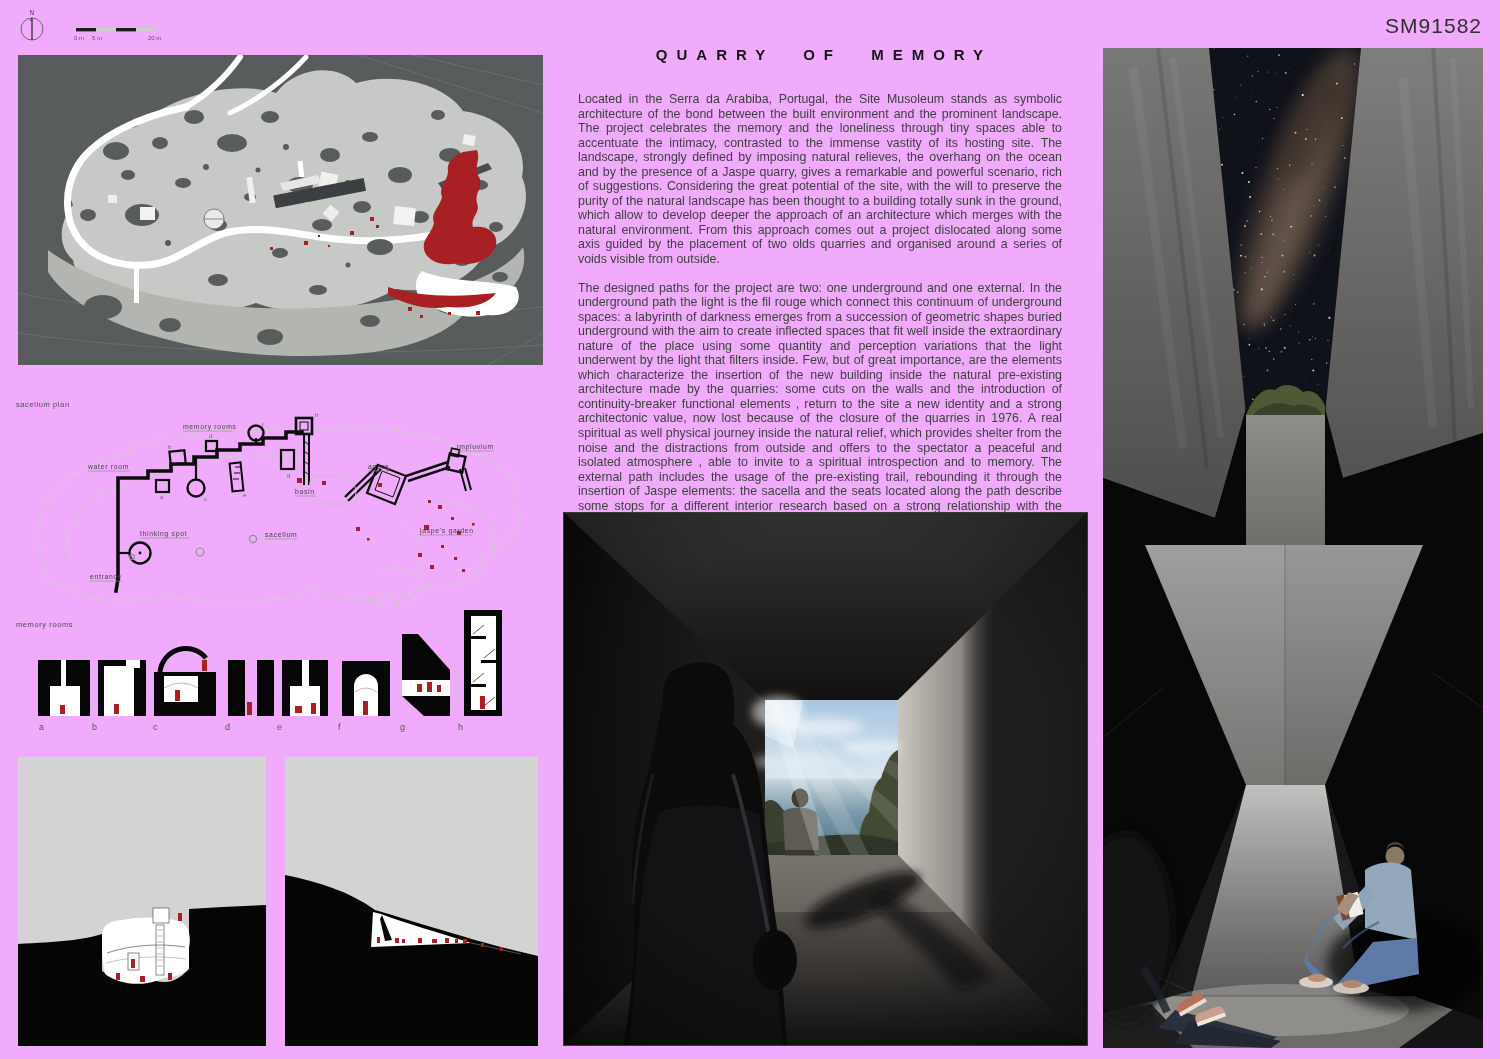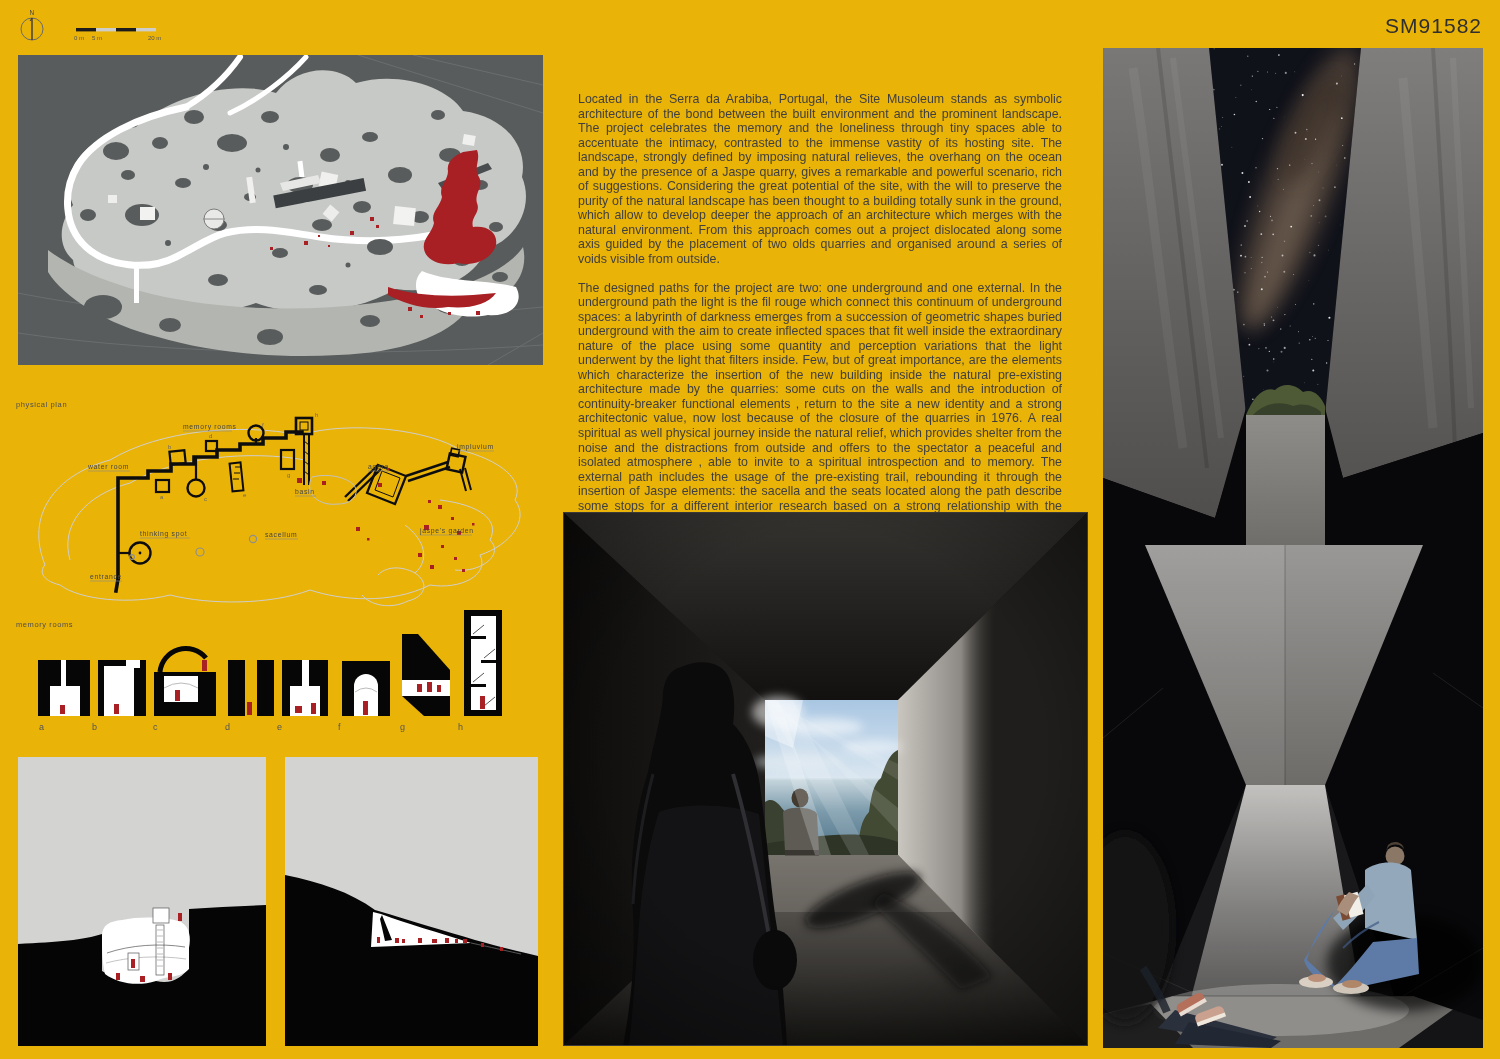--- a/index.html
+++ b/index.html
@@ -1,16 +1,16 @@
 <!DOCTYPE html>
 <html><head>
 <meta charset="utf-8">
 <style>
   html,body{margin:0;padding:0;background:#ffffff;}
-  .board{position:relative;width:1500px;height:1059px;background:#eab308;overflow:hidden;
+  .board{position:relative;width:1500px;height:1059px;background:#f0abfc;overflow:hidden;
          font-family:"Liberation Sans", sans-serif;}
   .abs{position:absolute;}
   
   .code{right:18px;top:14px;font-size:21px;letter-spacing:1px;color:#2f2f2f;}
   
   .title{left:578px;top:46px;width:492px;text-align:center;font-size:15px;font-weight:bold;
          color:#151515;letter-spacing:9px;word-spacing:16px;white-space:nowrap;}
   .bodytext{left:578px;top:92px;width:492px;font-size:12.4px;line-height:14.55px;color:#3f3f3f;
             text-align:justify;}
   .bodytext p{margin:0 8px 14px 0;}
@@ -144,21 +144,21 @@
         <rect x="390" y="252" width="4" height="4"></rect>
       <rect x="402" y="260" width="3" height="3"></rect>
         <rect x="416" y="247" width="4" height="4"></rect>
       <rect x="430" y="257" width="3" height="3"></rect>
         <rect x="458" y="256" width="4" height="4"></rect>
       <rect x="300" y="180" width="2" height="2"></rect>
         <rect x="310" y="190" width="2" height="2"></rect>
     </g>
   </svg>
 
-  <div class="abs tinycap" style="left:16px;top:400px;">physical plan</div>
+  <div class="abs tinycap" style="left:16px;top:400px;">sacellum plan</div>
   <svg class="abs panel" style="left:10px;top:405px;" width="540" height="205" viewBox="0 0 540 205">
 
     <g fill="none" stroke="#cfcfcd" stroke-width="1">
       <path d="M35,160 C15,110 45,70 100,55 C150,25 230,18 290,30 C340,15 420,25 450,45 C490,55 515,75 505,95 C520,115 500,140 470,150 C480,170 450,185 420,180 C380,200 330,195 300,185 C260,200 200,200 160,190 C120,200 70,195 50,180 C30,175 30,165 35,160 Z"></path>
       <path d="M60,155 C50,120 75,90 120,78 C165,52 240,45 295,55"></path>
       <path d="M430,95 C470,100 490,115 480,135 C495,150 470,168 445,165"></path>
       <path d="M395,120 C415,135 420,155 405,168 C420,178 415,192 398,196 C380,205 360,200 352,190"></path>
       <path d="M405,168 C390,160 375,162 368,170"></path>
     </g>
 
@@ -382,20 +382,21 @@
         <rect x="133" y="181" width="4" height="5"></rect>
       <rect x="147" y="182" width="5" height="4"></rect>
         <rect x="160" y="181" width="4" height="5"></rect>
       <rect x="170" y="182" width="3" height="4"></rect>
         <rect x="178" y="182" width="4" height="4"></rect>
       <rect x="196" y="186" width="3" height="4"></rect>
         <rect x="215" y="190" width="3" height="4"></rect>
     </g>
   </svg>
 
+  <div class="abs title">QUARRY OF MEMORY</div>
   <div class="abs bodytext">
     <p>Located in the Serra da Arabiba, Portugal, the Site Musoleum stands as symbolic architecture of the bond between the built environment and the prominent landscape. The project celebrates the memory and the loneliness through tiny spaces able to accentuate the intimacy, contrasted to the immense vastity of its hosting site. The landscape, strongly defined by imposing natural relieves, the overhang on the ocean and by the presence of a Jaspe quarry, gives a remarkable and powerful scenario, rich of suggestions. Considering the great potential of the site, with the will to preserve the purity of the natural landscape has been thought to a building totally sunk in the ground, which allow to develop deeper the approach of an architecture which merges with the natural environment. From this approach comes out a project dislocated along some axis guided by the placement of two olds quarries and organised around a series of voids visible from outside.</p>
     <p>The designed paths for the project are two: one underground and one external. In the underground path the light is the  fil rouge  which connect this continuum of underground spaces: a labyrinth of darkness emerges from a succession of geometric shapes buried underground with the aim to create inflected spaces that fit well inside the extraordinary nature of the place using some quantity and perception variations that the light underwent by the light that filters inside. Few, but of great importance, are the elements which characterize the insertion of the new building inside the natural pre-existing architecture made by the  quarries: some cuts on the walls and the introduction of continuity-breaker functional elements , return to the site a new identity and a strong architectonic value, now lost because of the closure of the quarries in 1976. A real spiritual as well physical journey inside the natural relief, which provides shelter from the noise and the distractions from outside and offers to the spectator a peaceful and isolated atmosphere , able to invite to a spiritual introspection and to memory. The external path includes the usage of the pre-existing trail, rebounding it through the insertion of Jaspe elements: the sacella and the seats located along the path describe some stops for a different interior research based on a strong relationship with the external landscape. The trail ends in the Jasper's garden, a refreshment place characterized by a Jasper's fragments pavement with a reddish colouration.</p>
   </div>
 
   <svg class="abs panel" style="left:563px;top:512px;" width="525" height="534" viewBox="0 0 525 534">
     <defs>
       <linearGradient id="ceil" x1="0" y1="0" x2="0" y2="1">
         <stop offset="0" stop-color="#343330"></stop>
           <stop offset="1" stop-color="#121110"></stop>

